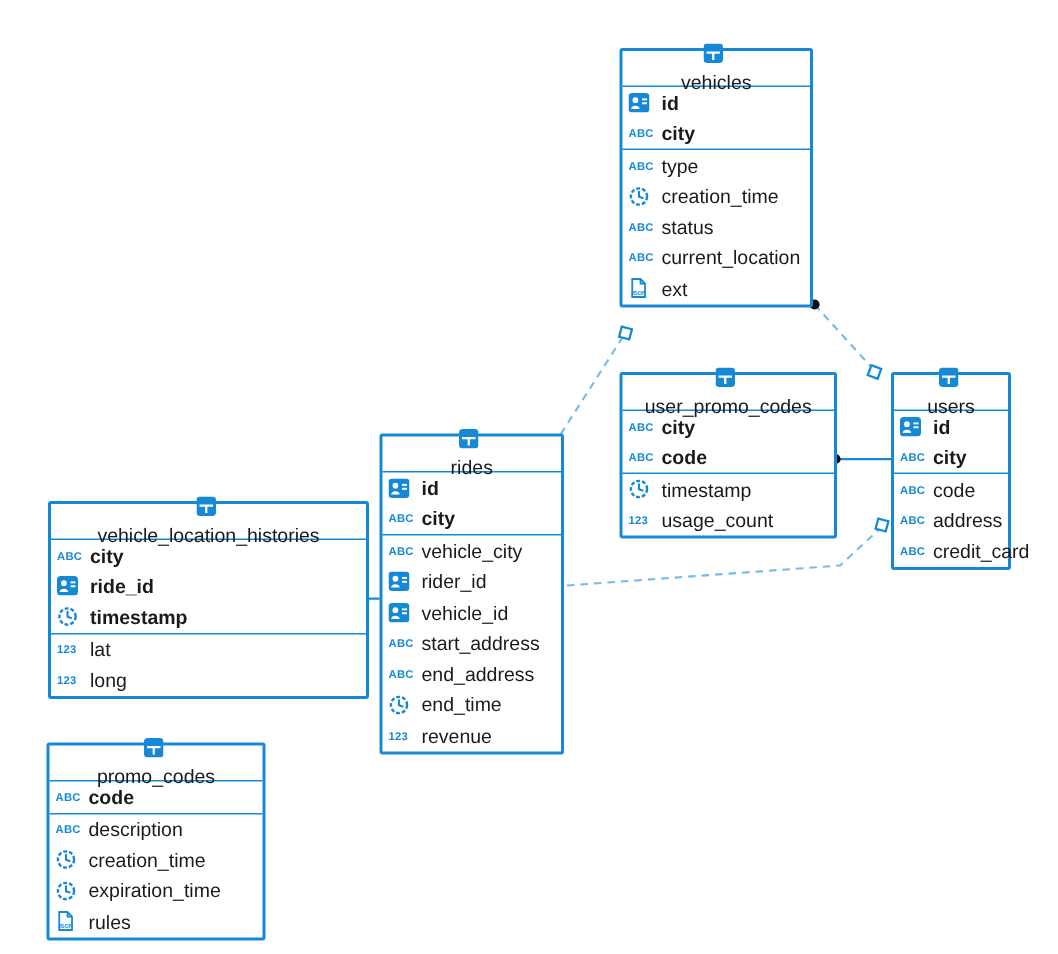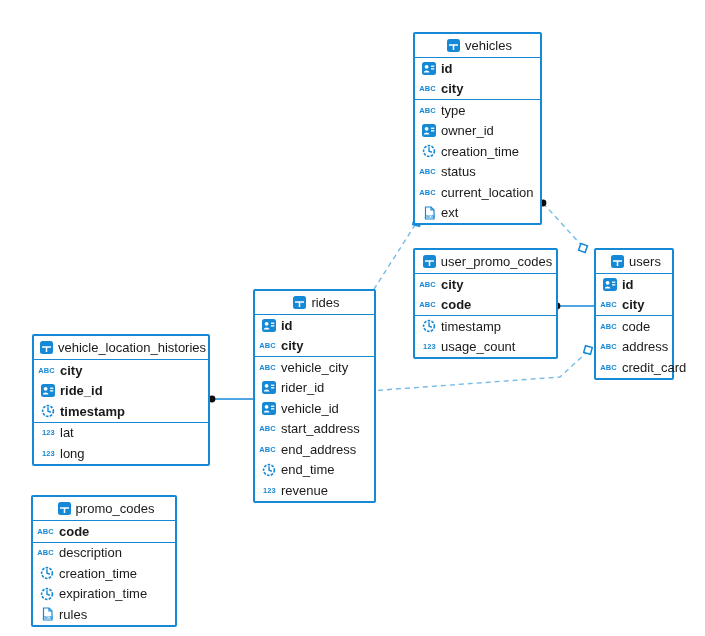--- a/index.html
+++ b/index.html
@@ -27,36 +27,37 @@
   }
   .thead {
     height: 23px;
     display: flex;
     align-items: center;
     justify-content: center;
     gap: 5px;
     border-bottom: 1px solid #1689d6;
     font-size: 13px;
     white-space: nowrap;
+    flex-direction: column;
   }
   .sec.pk { border-bottom: 1px solid #1689d6; }
   .frow {
     height: 20.5px;
     display: flex;
     align-items: center;
     gap: 5px;
     padding-left: 4px;
     font-size: 13px;
     white-space: nowrap;
   }
   .frow.pk .fname { font-weight: bold; }
   .icon {
     display: inline-flex;
     align-items: center;
-    justify-content: flex-end;
+    justify-content: flex-start;
     width: 17px;
     min-width: 17px;
     height: 14px;
   }
   .txt-icon {
     font-size: 7.5px;
     font-weight: bold;
     color: #1689d6;
     letter-spacing: 0.2px;
     line-height: 1;
@@ -126,32 +127,20 @@
         </div>
         <div class="sec">
           <div class="frow">
             <span class="icon">
               <span class="txt-icon">ABC</span>
             </span>
             <span class="fname">type</span>
           </div>
           <div class="frow">
             <span class="icon">
-              <svg width="14" height="13" viewBox="0 0 14 13">
-                <rect width="14" height="13" rx="2.5" fill="#1689d6"></rect>
-                <circle cx="4.6" cy="4.8" r="1.9" fill="#fff"></circle>
-                <path d="M1.8 10.6 C1.8 7.9 7.4 7.9 7.4 10.6 Z" fill="#fff"></path>
-                <rect x="9" y="3.6" width="3.3" height="1.3" fill="#fff"></rect>
-                <rect x="9" y="6.2" width="3.3" height="1.3" fill="#fff"></rect>
-              </svg>
-            </span>
-            <span class="fname">owner_id</span>
-          </div>
-          <div class="frow">
-            <span class="icon">
               <svg width="14" height="14" viewBox="0 0 14 14">
                 <circle cx="7" cy="7" r="5.4" fill="none" stroke="#1689d6" stroke-width="1.6" stroke-dasharray="2.6 1.3"></circle>
                 <path d="M7 3.8 L7 7.2 L9.4 8" fill="none" stroke="#1689d6" stroke-width="1.4" stroke-linecap="round"></path>
               </svg>
             </span>
             <span class="fname">creation_time</span>
           </div>
           <div class="frow">
             <span class="icon">
               <span class="txt-icon">ABC</span>
@@ -355,21 +344,21 @@
             <span class="fname">end_time</span>
           </div>
           <div class="frow">
             <span class="icon">
               <span class="txt-icon">123</span>
             </span>
             <span class="fname">revenue</span>
           </div>
         </div>
       </div>
-      <div class="db-table" style="left: 32px; top: 334px; width: 178px;">
+      <div class="db-table" style="left: 32px; top: 334px; width: 214px;">
         <div class="thead">
           <span class="icon">
             <svg width="13" height="13" viewBox="0 0 13 13">
               <rect width="13" height="13" rx="2.5" fill="#1689d6"></rect>
               <line x1="2" y1="6" x2="11" y2="6" stroke="#fff" stroke-width="1.5"></line>
               <line x1="6.5" y1="6" x2="6.5" y2="11" stroke="#fff" stroke-width="1.5"></line>
             </svg>
           </span>
           <span class="tname">vehicle_location_histories</span>
         </div>

